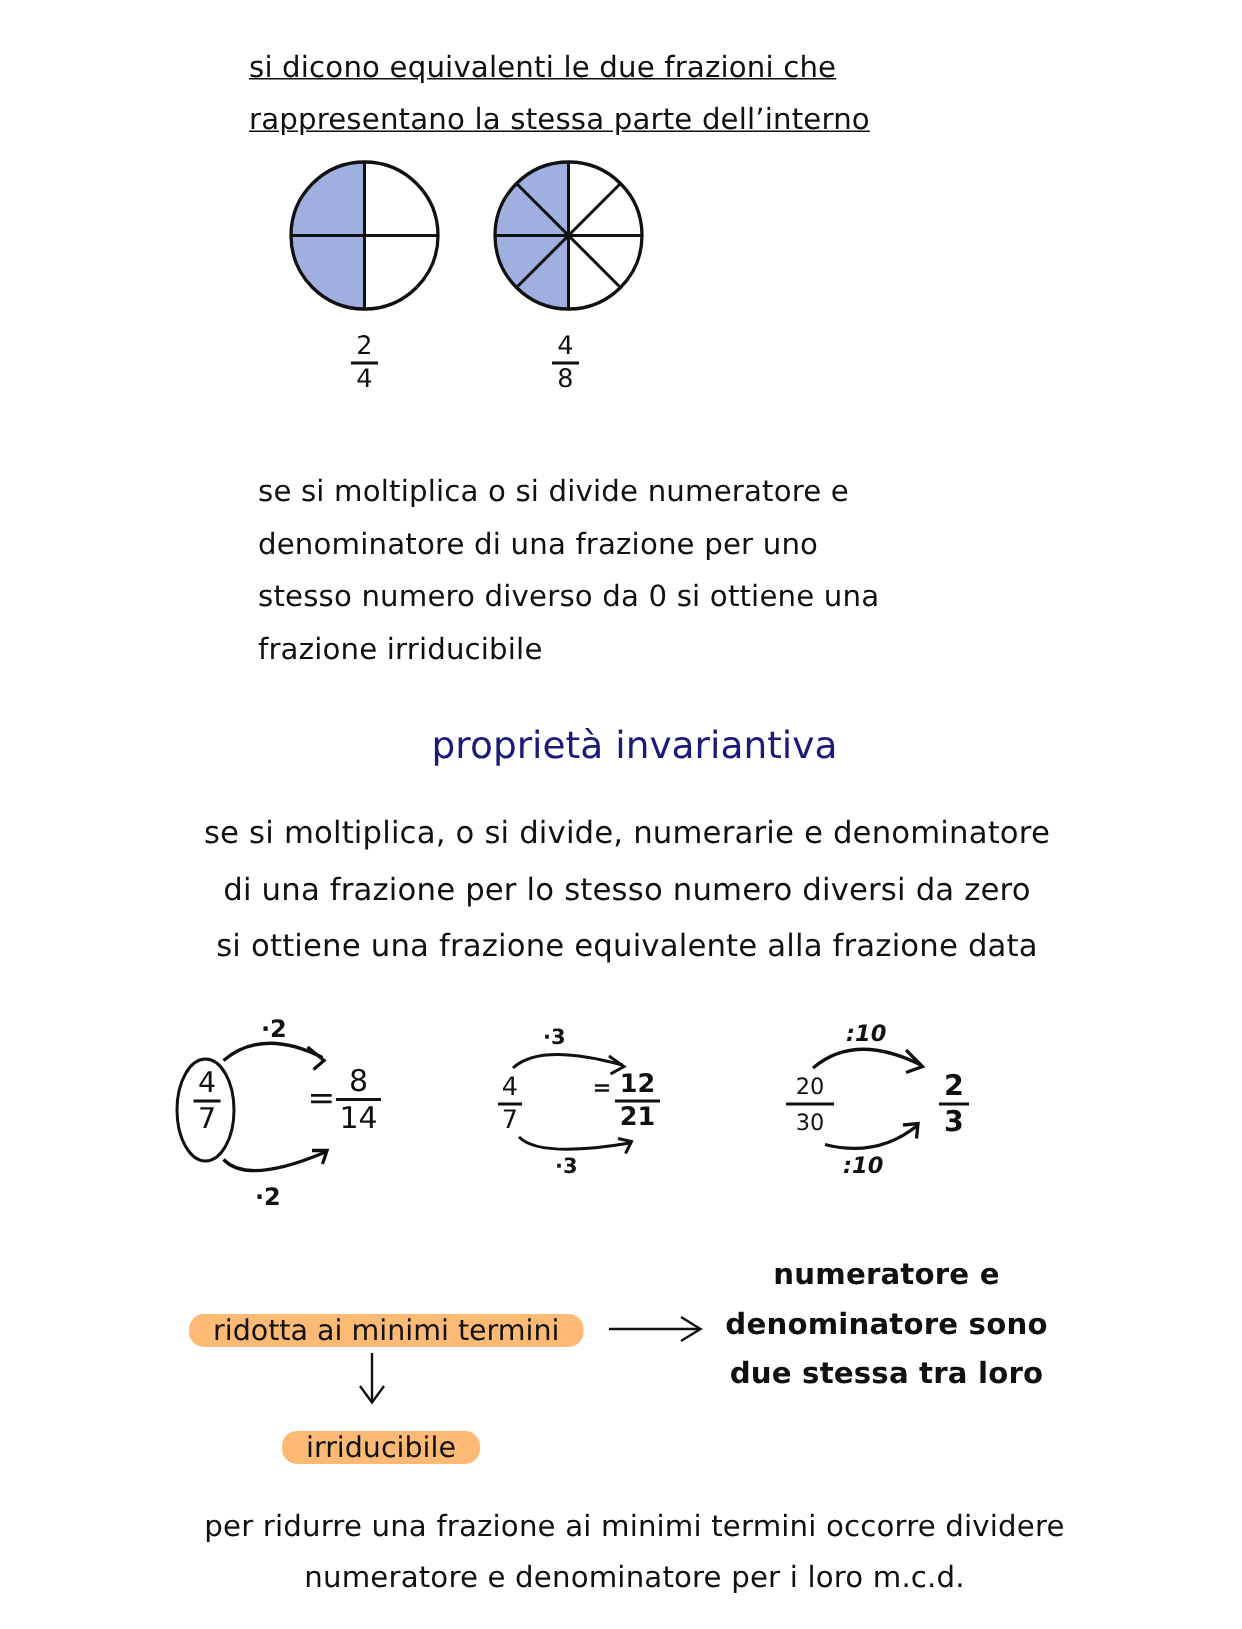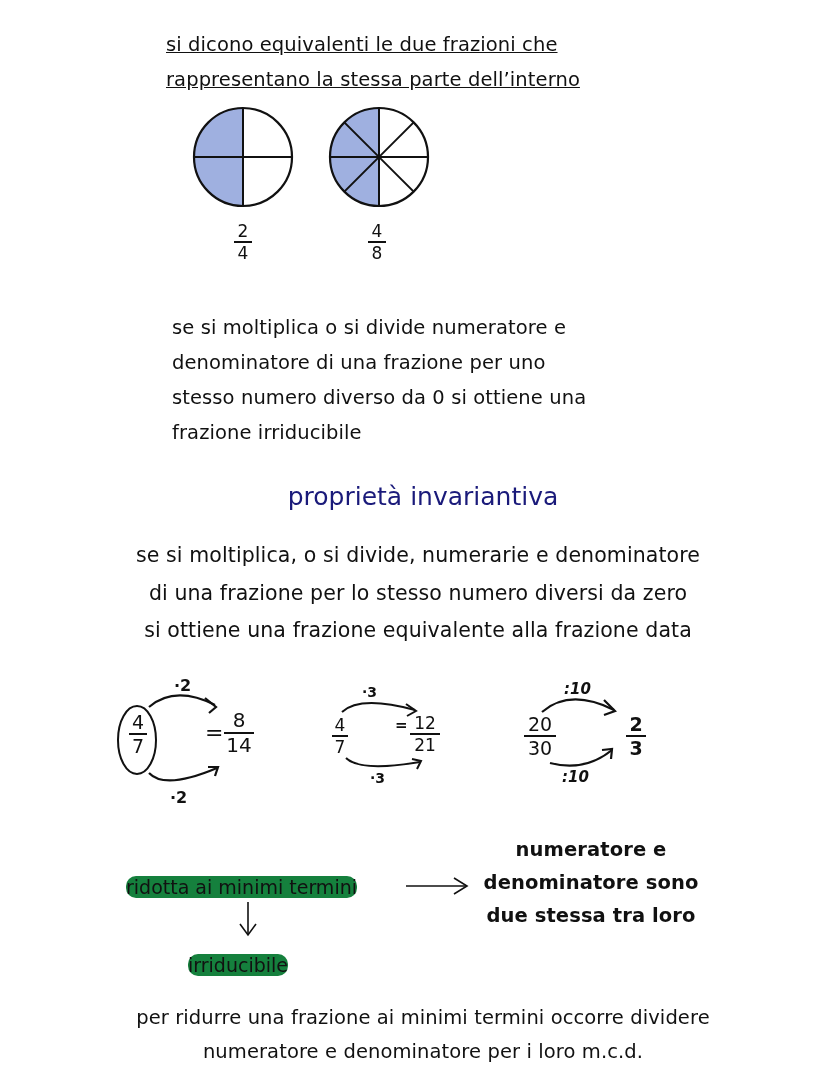--- a/index.html
+++ b/index.html
@@ -4,21 +4,21 @@
 <style>
   html, body { margin: 0; padding: 0; background: #ffffff; }
   body { width: 828px; height: 1086px; position: relative; overflow: hidden;
          font-family: "DejaVu Sans", sans-serif; color: #111; }
   .abs { position: absolute; }
   .para { font-size: 19.5px; line-height: 35px; letter-spacing: 0.1px; }
   .center { text-align: center; }
   .title { color: #1a1a7a; font-size: 25px; }
   .frac { display: flex; flex-direction: column; align-items: center; font-size: 17px; line-height: 18px; }
   .frac .bar { width: 100%; height: 1.6px; background: #111; margin: 1px 0; }
-  .hl { background: #15803d; border-radius: 10px; padding: 0 0; }
+  .hl { background: #fdba74; border-radius: 10px; padding: 0 16px; }
   svg { position: absolute; overflow: visible; }
 </style>
 </head>
 <body>
 
 <div class="abs para" style="left:166px; top:27px;text-decoration:underline;">
   <div>si dicono equivalenti le due frazioni che</div>
   <div>rappresentano la stessa parte dell’interno</div>
 </div>
 
@@ -96,35 +96,35 @@
   <path d="M92 89 L101 91 L97 99" fill="none" stroke="#111" stroke-width="2"></path>
 </svg>
 <div class="abs" style="left:362px; top:684px; font-size:14px; font-weight:bold;">·3</div>
 <div class="abs" style="left:370px; top:770px; font-size:14px; font-weight:bold;">·3</div>
 <div class="abs frac" style="left:332px; top:716px; width:16px; font-size:17px;">
   <span>4</span>
   <span class="bar"></span>
   <span>7</span>
 </div>
 <div class="abs" style="left:395px; top:716px; font-size:15px; font-weight:bold;">=</div>
-<div class="abs frac" style="left:410px; top:714px; width:30px; font-size:17px; font-weight:normal;">
+<div class="abs frac" style="left:410px; top:714px; width:30px; font-size:17px; font-weight:bold;">
   <span>12</span>
   <span class="bar"></span>
   <span>21</span>
 </div>
 
 <svg style="left:510px; top:670px;" width="150" height="130">
   <path d="M32 42 Q60 18 104 40" fill="none" stroke="#111" stroke-width="2.2"></path>
   <path d="M94 30 L105 41 L94 45" fill="none" stroke="#111" stroke-width="2.2"></path>
   <path d="M40 93 Q75 102 102 80" fill="none" stroke="#111" stroke-width="2.2"></path>
   <path d="M92 80 L102 79 L101 89" fill="none" stroke="#111" stroke-width="2.2"></path>
 </svg>
 <div class="abs" style="left:564px; top:680px; font-size:15px; font-weight:bold; font-style:italic;">:10</div>
 <div class="abs" style="left:562px; top:768px; font-size:15px; font-weight:bold; font-style:italic;">:10</div>
-<div class="abs frac" style="left:524px; top:714px; width:32px; font-size:19px; line-height:20px;">
+<div class="abs frac" style="left:524px; top:714px; width:32px; font-size:15px; line-height:20px;">
   <span>20</span>
   <span class="bar"></span>
   <span>30</span>
 </div>
 <div class="abs frac" style="left:626px; top:714px; width:20px; font-size:19px; line-height:20px; font-weight:bold;">
   <span>2</span>
   <span class="bar"></span>
   <span>3</span>
 </div>
 

